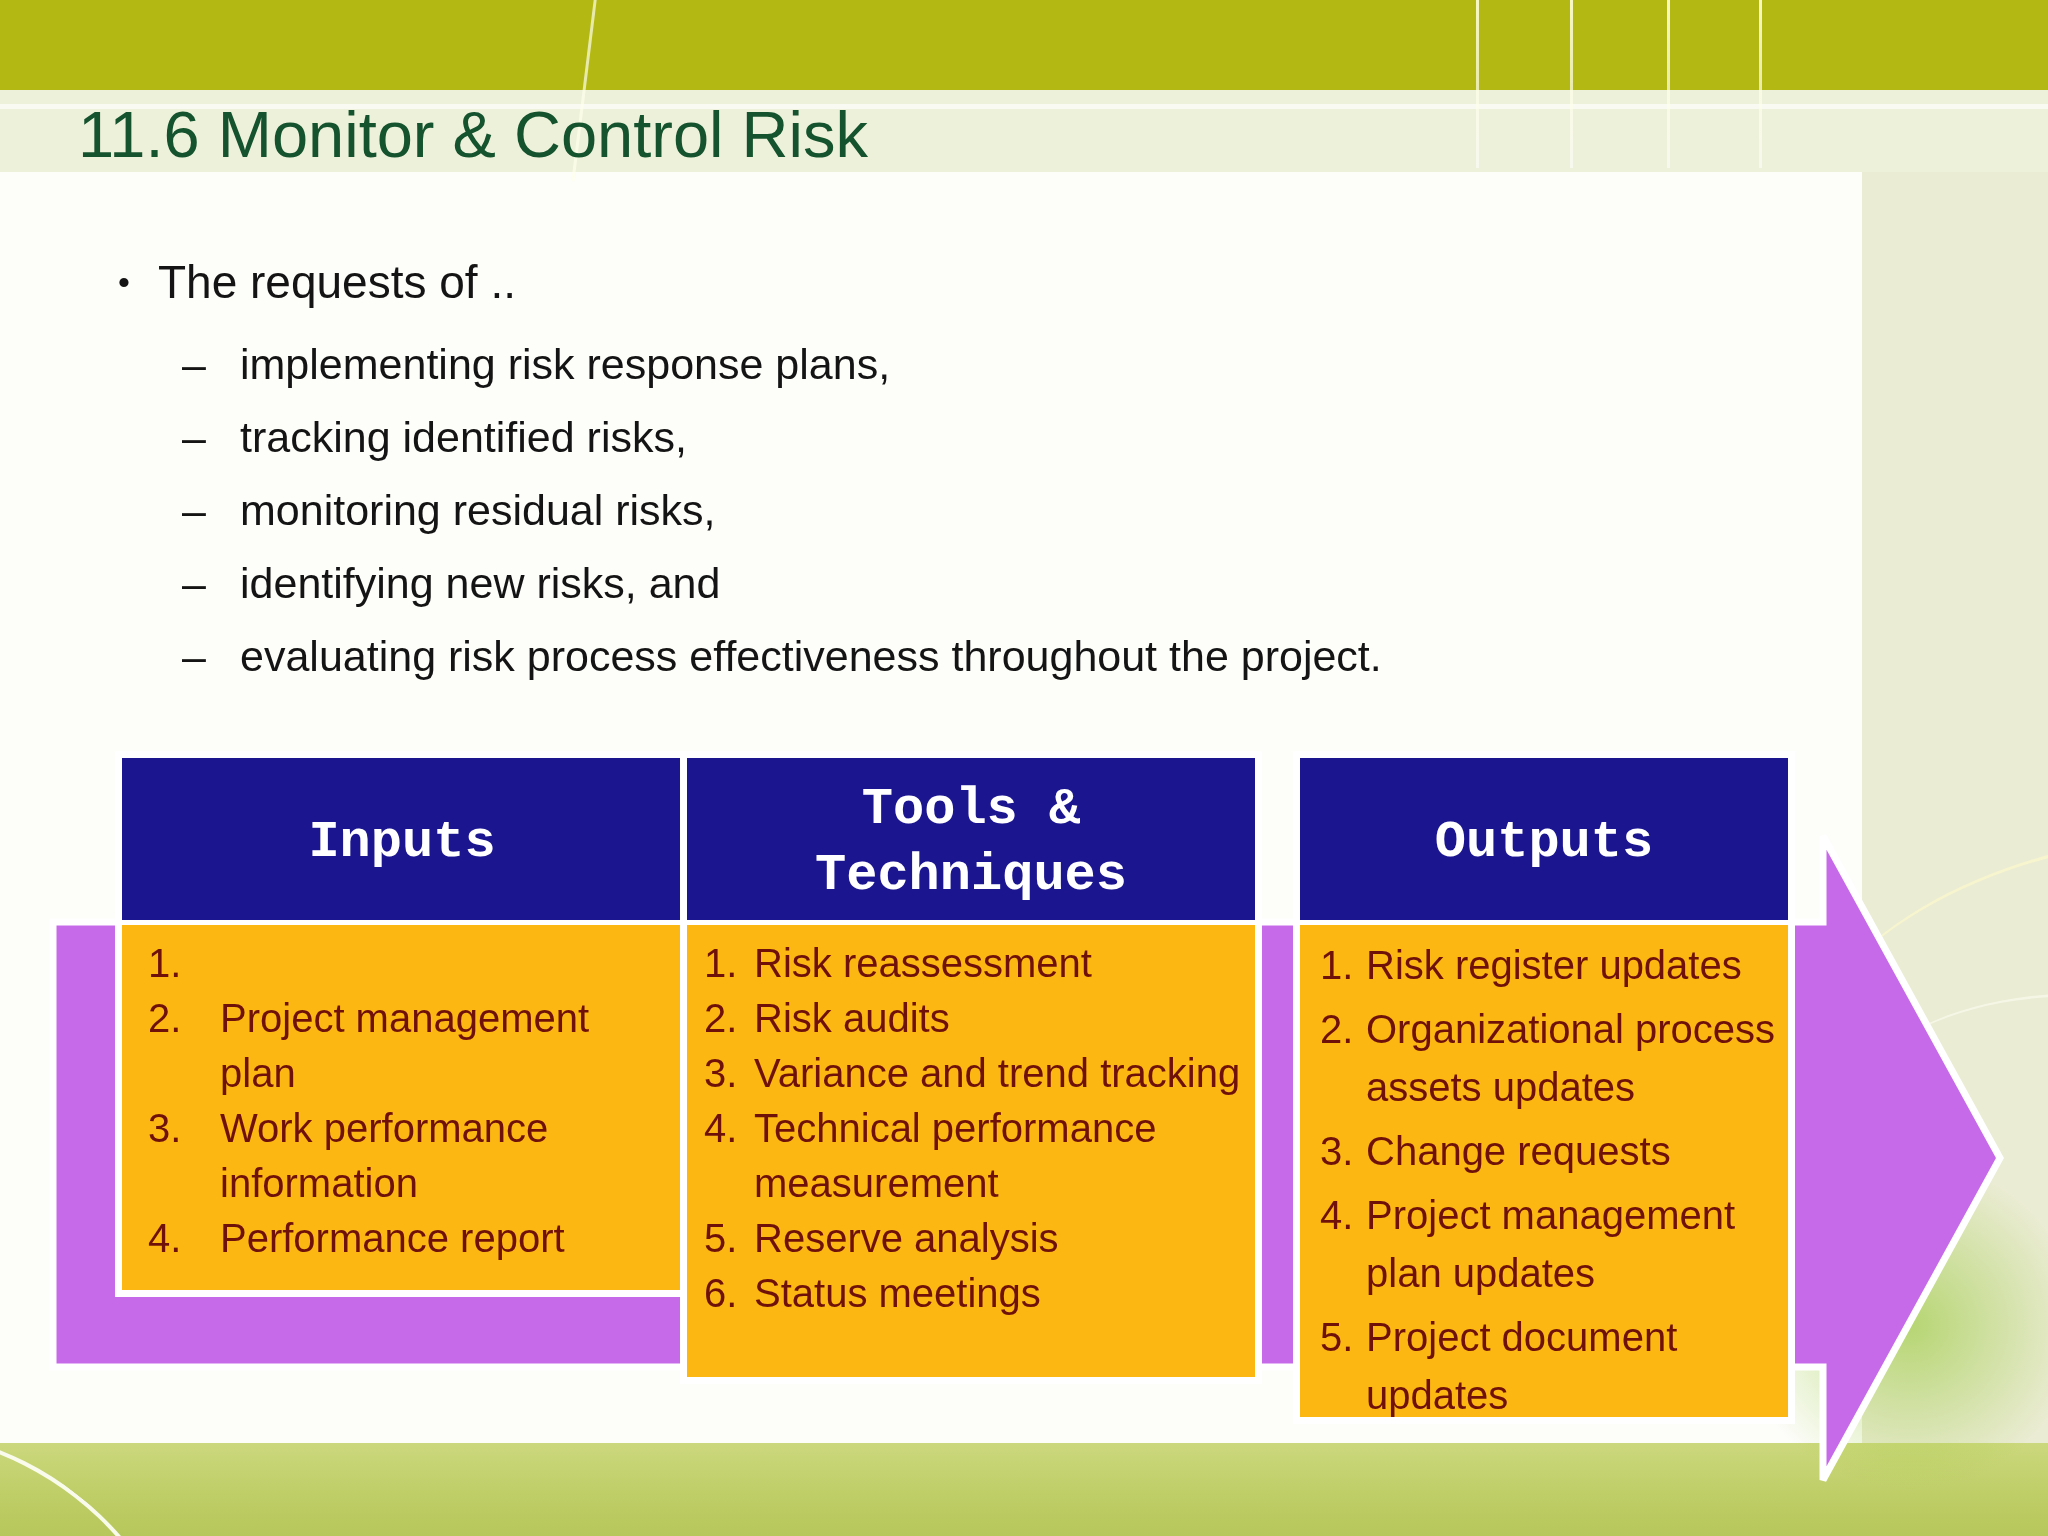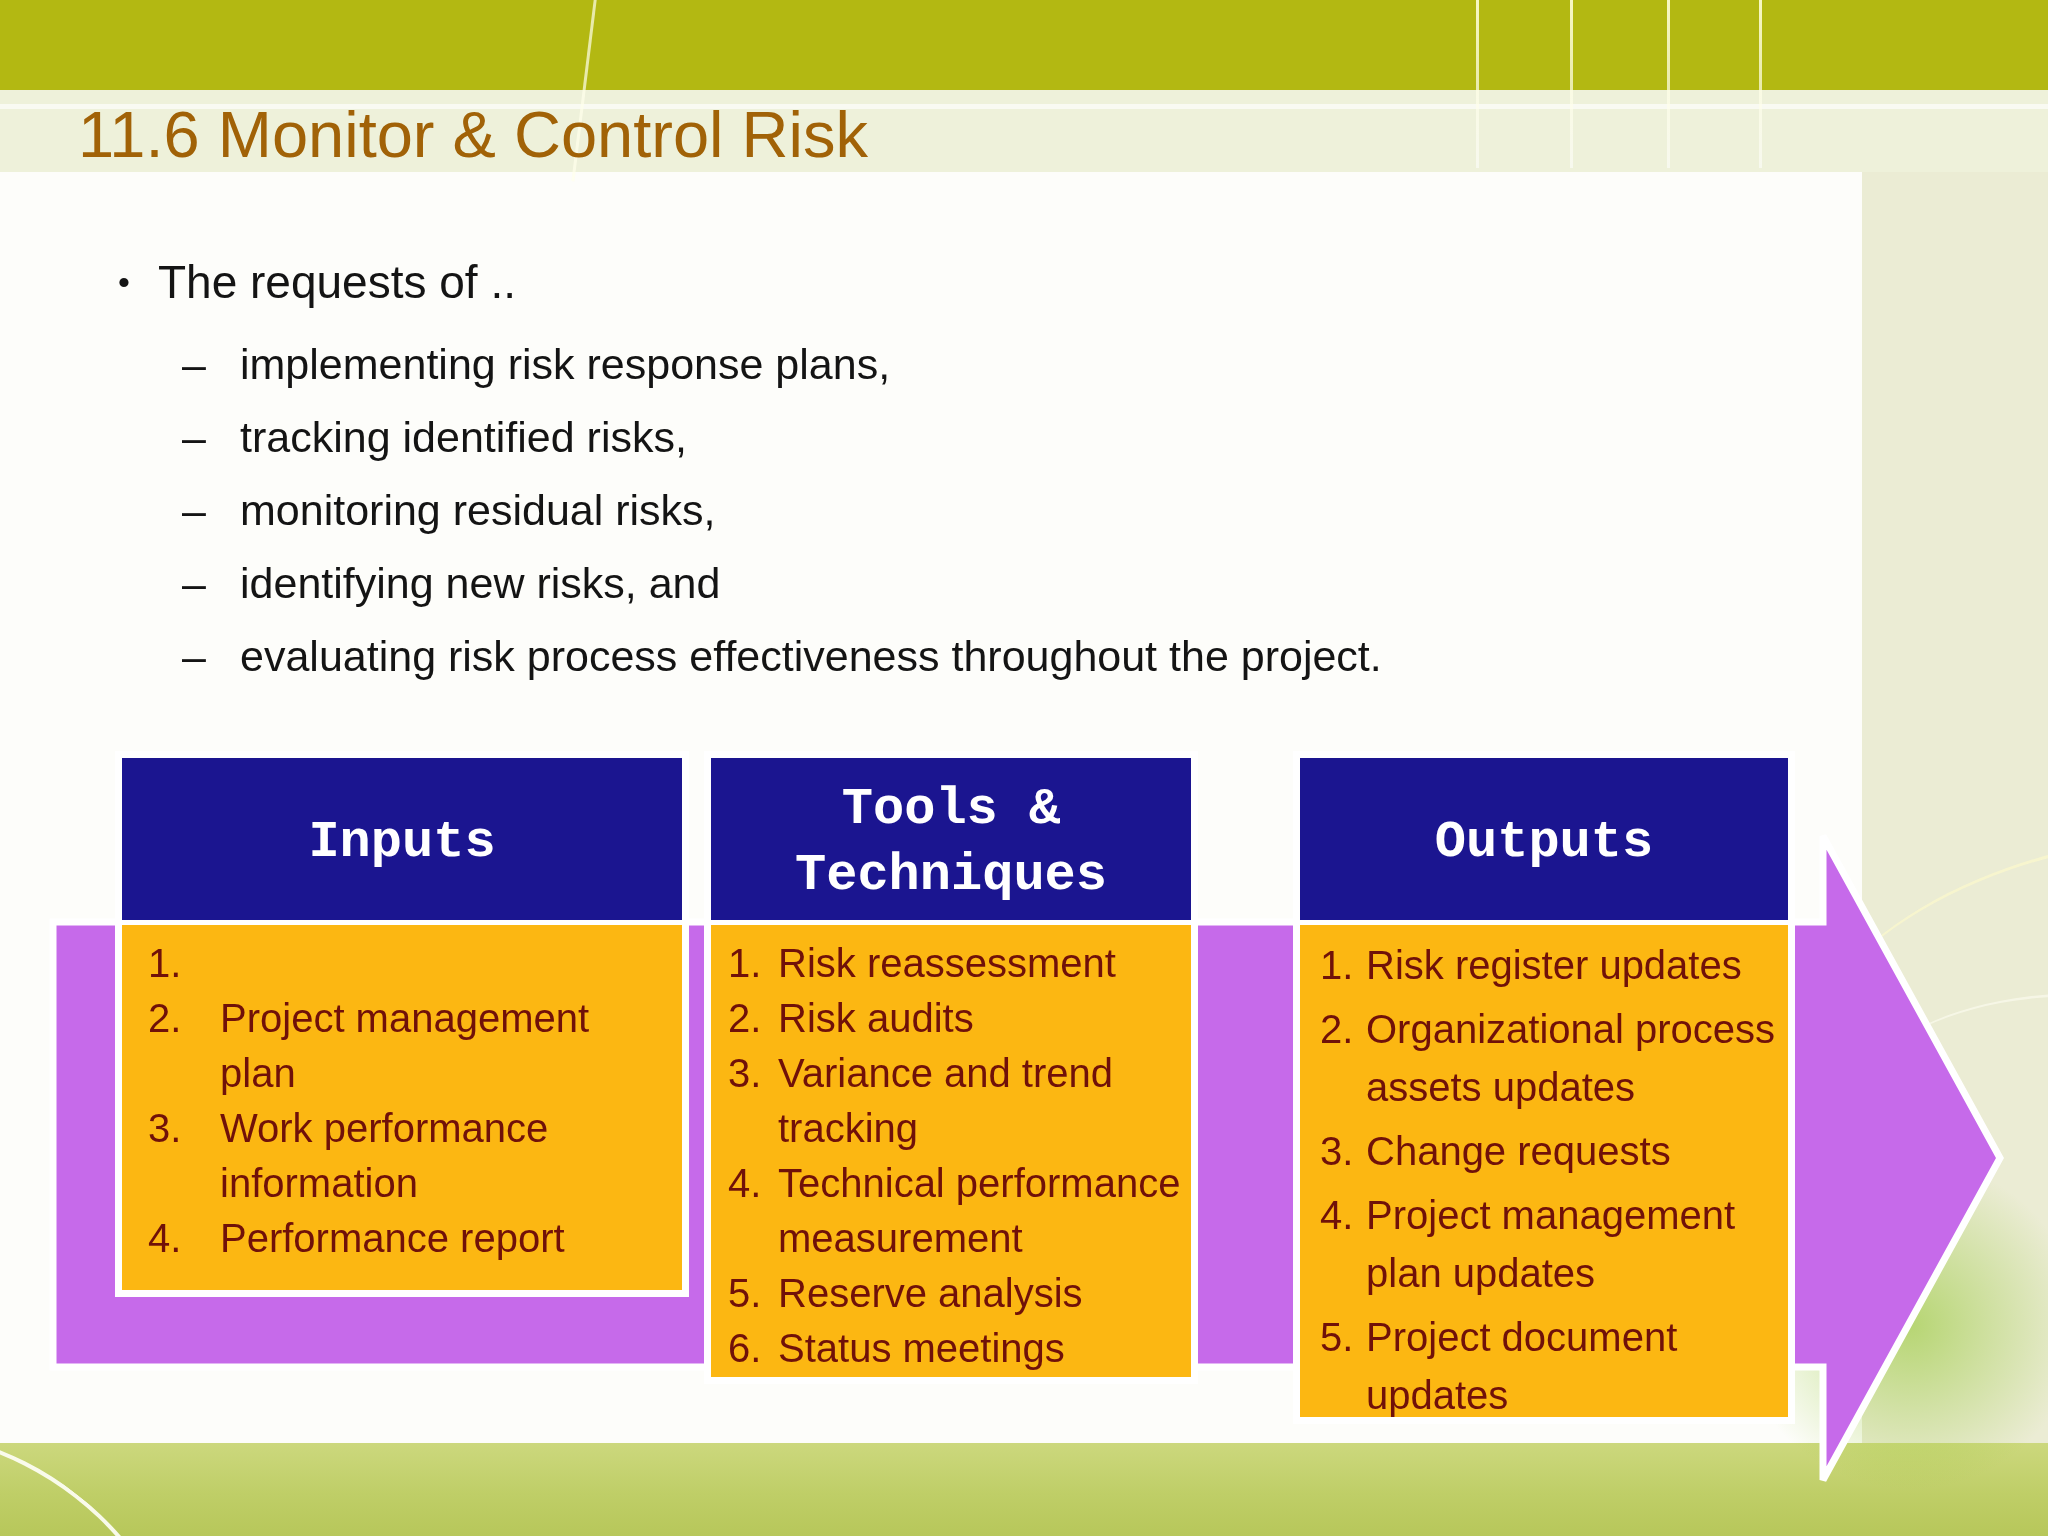--- a/index.html
+++ b/index.html
@@ -18,34 +18,34 @@
   .v-line{position:absolute;top:0;width:3px;height:168px;background:linear-gradient(180deg,rgba(255,255,215,.9),rgba(255,255,255,.55));}
   .v1{left:1476px;} .v2{left:1570px;} .v3{left:1667px;} .v4{left:1759px;}
   .diag-line{position:absolute;left:583px;top:-8px;width:3px;height:190px;background:rgba(255,255,235,.7);transform:rotate(7deg);}
   .curve{position:absolute;border-radius:50%;pointer-events:none;}
   .curve-a{left:1790px;top:840px;width:700px;height:420px;border-top:3px solid rgba(248,246,205,.9);transform:rotate(-9deg);}
   .curve-b{left:1820px;top:1000px;width:640px;height:400px;border-top:3px solid rgba(255,255,244,.55);transform:rotate(12deg);}
   .curve-c{left:-430px;top:1428px;width:620px;height:620px;border:4px solid rgba(255,255,250,.9);border-color:rgba(255,255,250,.9) transparent transparent transparent;transform:rotate(38deg);}
   .glow{position:absolute;left:1740px;top:1160px;width:340px;height:330px;
     background:radial-gradient(closest-side, rgba(139,195,35,.55), rgba(139,195,35,0));}
   
-  .page-title{position:absolute;left:78px;top:100px;font-size:65px;line-height:70px;color:#a16207;letter-spacing:0;}
+  .page-title{position:absolute;left:78px;top:100px;font-size:65px;line-height:70px;color:#14532d;letter-spacing:0;}
   
   .bullets{position:absolute;left:110px;top:252px;width:1700px;color:#141414;}
   .b-row{display:flex;align-items:center;height:60px;font-size:46px;}
   .b-dot{width:28px;text-align:center;margin-right:20px;font-size:34px;}
   .sub-rows{margin-top:16px;}
   .s-row{display:flex;align-items:center;height:73px;font-size:43px;}
   .s-dash{width:24px;margin-left:72px;margin-right:34px;text-align:center;}
   
   .arrow-svg{position:absolute;left:0;top:0;}
   
   .col{position:absolute;top:751px;background:#fff;padding:7px;box-sizing:border-box;}
   .col-inputs{left:115px;width:574px;}
-  .col-tools{left:704px;width:494px;}
+  .col-tools{left:680px;width:582px;}
   .col-outputs{left:1293px;width:502px;}
   .col-header{height:162px;background:var(--navy,#1b1590);color:#fff;
     font-family:"Liberation Mono", monospace;font-weight:bold;font-size:52px;line-height:66px;
     display:flex;align-items:center;justify-content:center;text-align:center;
     white-space:pre-line;padding-top:8px;box-sizing:border-box;}
   .col-body{background:var(--amber,#fcb712);margin-top:5px;color:var(--maroon,#701109);
     box-sizing:border-box;padding-top:11px;padding-bottom:8px;}
   .col-inputs .col-body{height:365px;padding-left:26px;padding-right:14px;}
   .col-tools  .col-body{height:452px;padding-left:17px;padding-right:6px;}
   .col-outputs .col-body{height:492px;padding-left:20px;padding-right:2px;}

